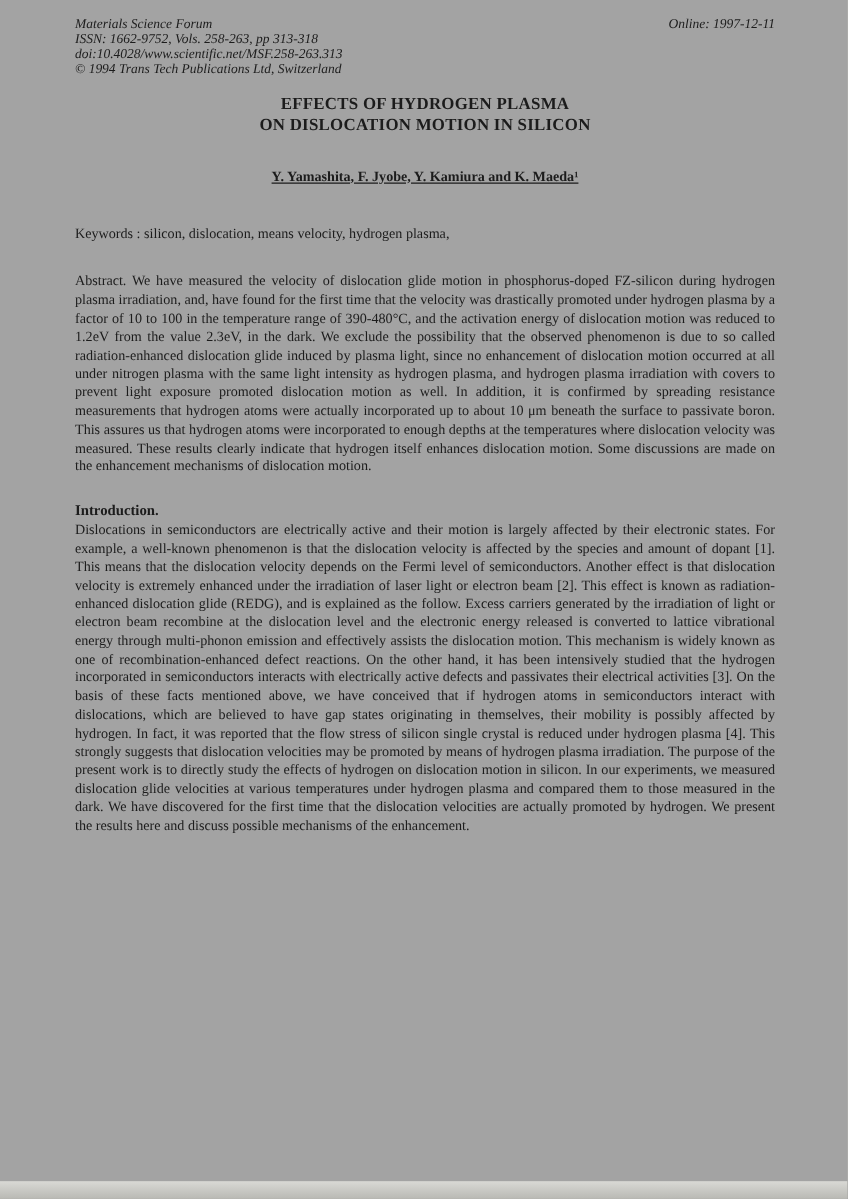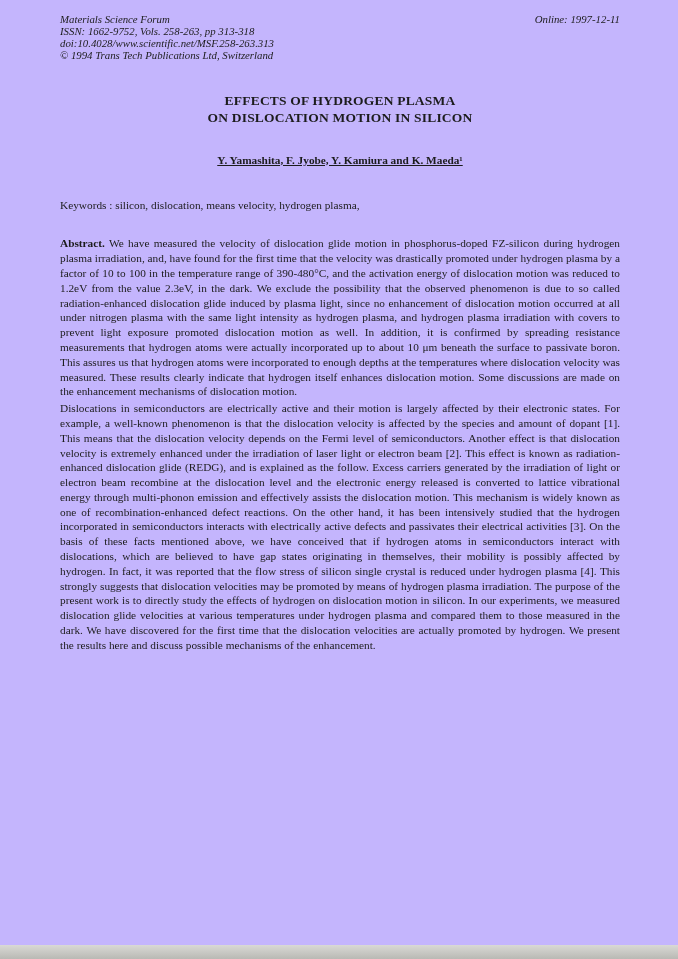--- a/index.html
+++ b/index.html
@@ -6,37 +6,37 @@
   body{
     width:678px;height:959px;
     background:#b9b9b4;
     font-family:"Liberation Serif","DejaVu Serif",serif;
     position:relative;
     overflow:hidden;
   }
   .page{
     position:absolute;left:0;top:0;
     width:678px;height:945px;
-    background:#c4b5fd;
+    background:#a3a3a3;
     box-sizing:border-box;
     padding:14px 58px 0 60px;
     color:#1c1c1c;
   }
   .scan-edge-bottom{
     position:absolute;left:0;bottom:0;width:678px;height:14px;
     background:linear-gradient(#d9d9d5,#b9b9b4);
   }
   .header-row{
     display:flex;justify-content:space-between;align-items:flex-start;
     font-style:italic;font-size:10.8px;line-height:11.9px;
   }
   .header-left div{white-space:nowrap;}
   .header-right{white-space:nowrap;text-align:center;}
   .paper-title{
-    margin-top:30px;
+    margin-top:12px;
     text-align:center;
     font-weight:bold;
     font-size:13.5px;
     line-height:17px;
     white-space:pre-line;
     letter-spacing:.2px;
   }
   .author-block{
     margin-top:14px;
     text-align:center;
@@ -51,21 +51,21 @@
     font-size:11.3px;
     line-height:14px;
   }
   .keywords-line .label{font-weight:normal;}
   .abstract-par{
     margin:24px 0 0 0;
     font-size:11.3px;
     line-height:14.8px;
     text-align:justify;
   }
-  .abstract-par .label{font-weight:bold;}
+  .abstract-par .label{font-weight:normal;}
   .section-heading{
     margin-top:20px;
     font-weight:bold;
     font-size:11.8px;
     line-height:14px;
   }
   .body-par{
     margin:2px 0 0 0;
     font-size:11.3px;
     line-height:14.8px;
@@ -95,18 +95,19 @@
   </div>
 
   <div class="keywords-line">
     <span class="label">Keywords :</span><span> silicon, dislocation, means velocity, hydrogen plasma,</span>
   </div>
 
   <p class="abstract-par">
     <span class="label">Abstract.</span><span>  We have measured the velocity of dislocation glide motion in phosphorus-doped FZ-silicon during hydrogen plasma irradiation, and, have found for the first time that the velocity was drastically promoted under hydrogen plasma by a factor of 10 to 100 in the temperature range of 390-480°C, and the activation energy of dislocation motion was reduced to 1.2eV from the value 2.3eV, in the dark.  We exclude the possibility that the observed phenomenon is due to so called radiation-enhanced dislocation glide induced by plasma light, since no enhancement of dislocation motion occurred at all under nitrogen plasma with the same light intensity as hydrogen plasma, and hydrogen plasma irradiation with covers to prevent light exposure promoted dislocation motion as well.  In addition, it is confirmed by spreading resistance measurements that hydrogen atoms were actually incorporated up to about 10 μm beneath the surface to passivate boron.  This assures us that hydrogen atoms were incorporated to enough depths at the temperatures where dislocation velocity was measured.  These results clearly indicate that hydrogen itself enhances dislocation motion. Some discussions are made on the enhancement mechanisms of dislocation motion.</span>
   </p>
 
+  <div class="section-heading">Introduction.</div>
 
   <p class="body-par">Dislocations in semiconductors are electrically active and their motion is largely affected by their electronic states.  For example, a well-known phenomenon is that the dislocation velocity is affected by the species and amount of dopant [1].  This means that the dislocation velocity depends on the Fermi level of semiconductors.  Another effect is that dislocation velocity is extremely enhanced under the irradiation of laser light or electron beam [2].  This effect is known as radiation-enhanced dislocation glide (REDG), and is explained as the follow.  Excess carriers generated by the irradiation of light or electron beam recombine at the dislocation level and the electronic energy released is converted to lattice vibrational energy through multi-phonon emission and effectively assists the dislocation motion.  This mechanism is widely known as one of recombination-enhanced defect reactions.  On the other hand, it has been intensively studied that the hydrogen incorporated in semiconductors interacts with electrically active defects and passivates their electrical activities [3].  On the basis of these facts mentioned above, we have conceived that if hydrogen atoms in semiconductors interact with dislocations, which are believed to have gap states originating in themselves, their mobility is possibly affected by hydrogen.  In fact, it was reported that the flow stress of silicon single crystal is reduced under hydrogen plasma [4].  This strongly suggests that dislocation velocities may be promoted by means of hydrogen plasma irradiation.  The purpose of the present work is to directly study the effects of hydrogen on dislocation motion in silicon.  In our experiments, we measured dislocation glide velocities at various temperatures under hydrogen plasma and compared them to those measured in the dark.  We have discovered for the first time that the dislocation velocities are actually promoted by hydrogen.  We present the results here and discuss possible mechanisms of the enhancement.</p>
 
 </div>
 
 <div class="scan-edge-bottom"></div>
 
 </body></html>

